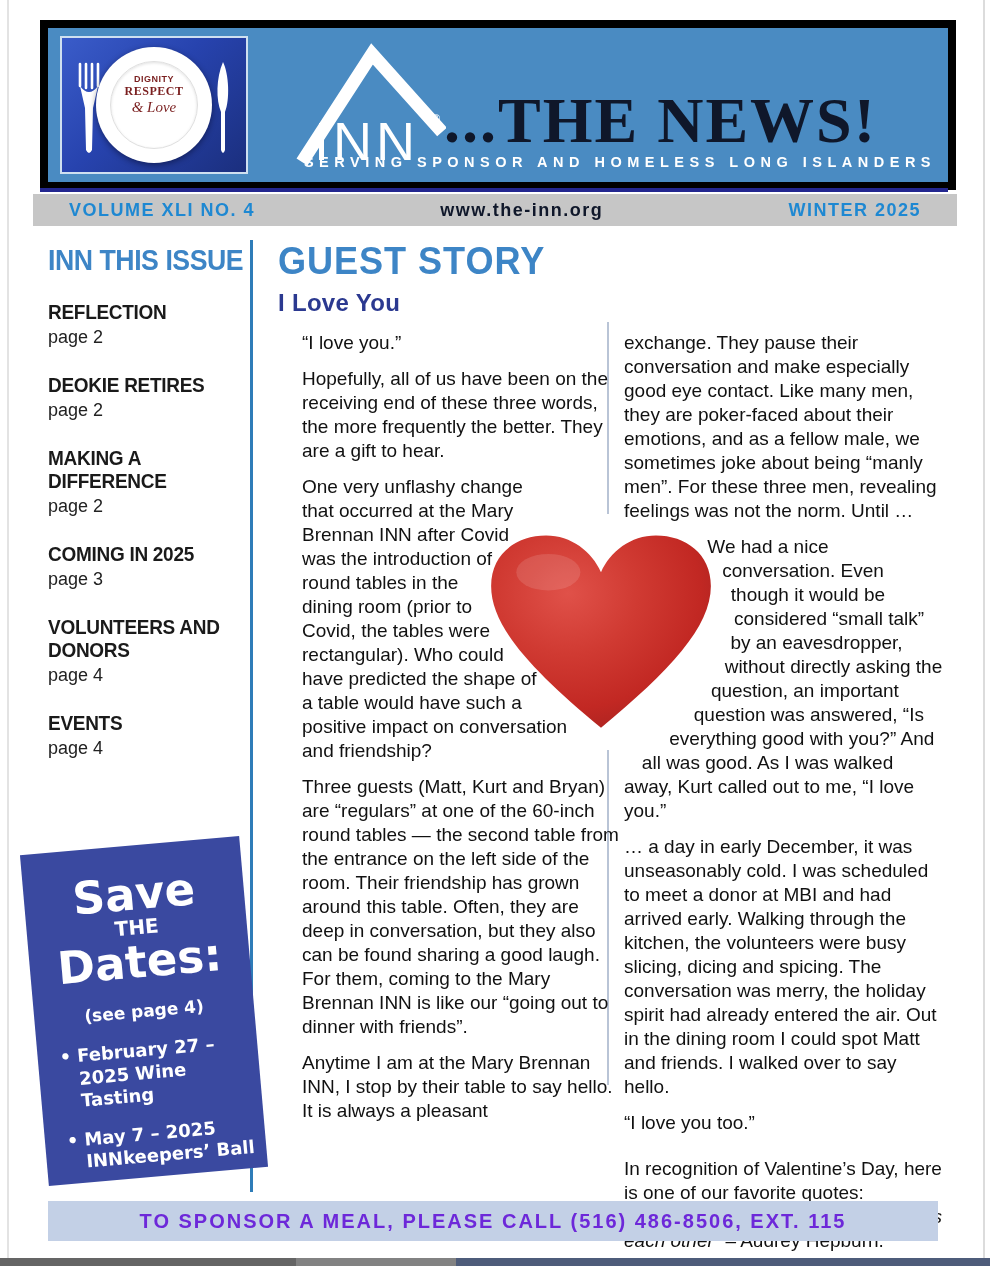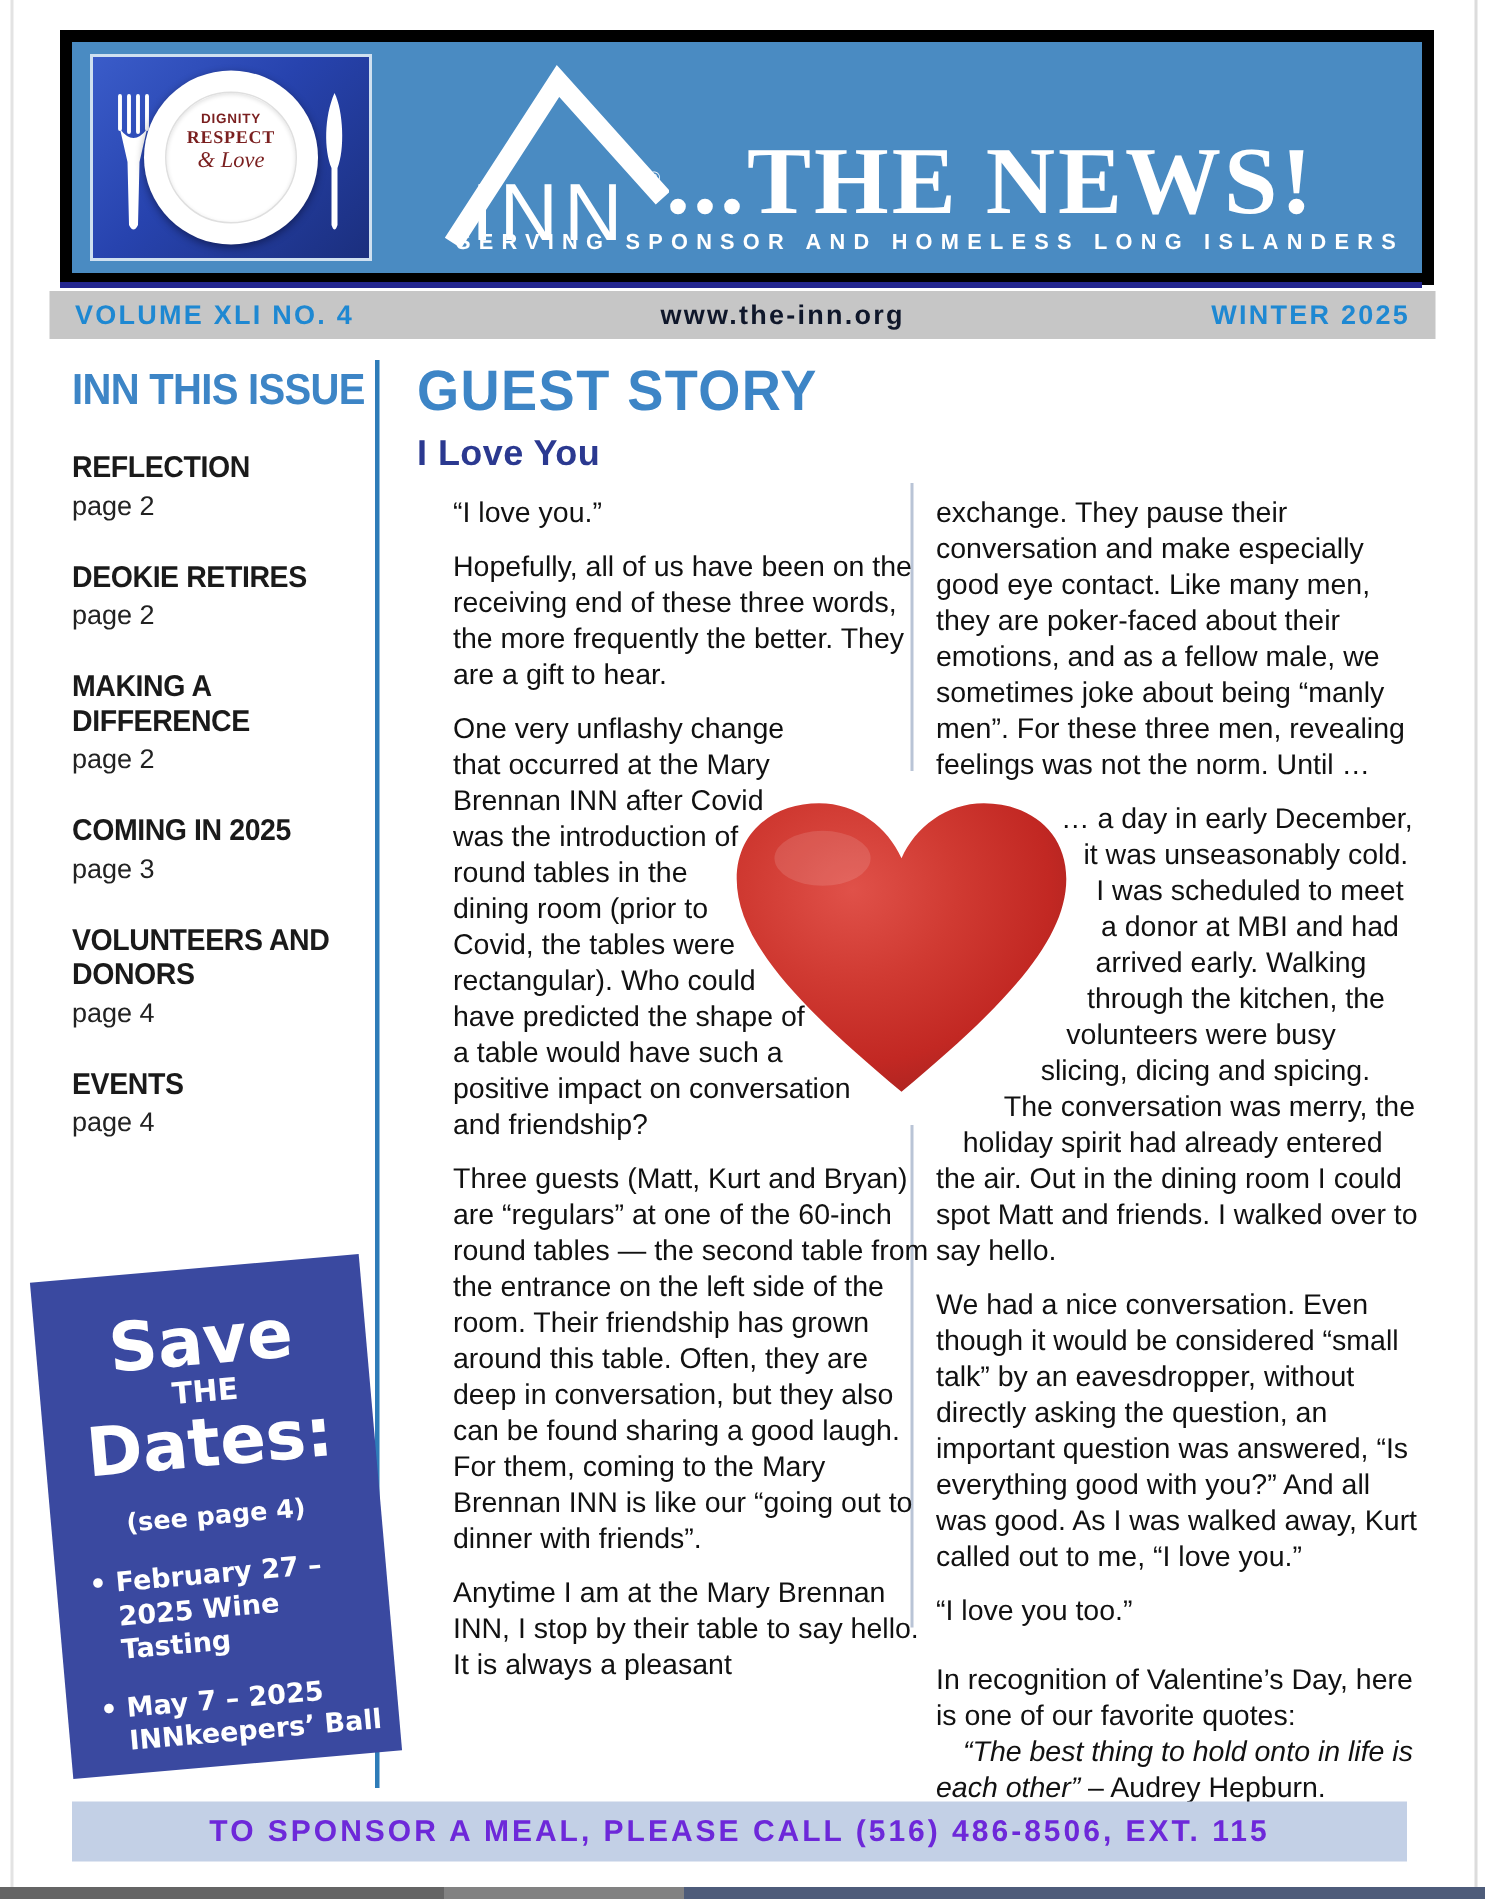--- a/index.html
+++ b/index.html
@@ -28,30 +28,30 @@
   .plate-ring{position:absolute;left:14px;top:14px;right:14px;bottom:14px;border-radius:50%;
               border:1px solid #dfdfdf;box-shadow:inset 0 1px 3px rgba(0,0,0,.12);}
   .plate-text{position:absolute;left:0;right:0;top:28px;text-align:center;color:#7a1f1f;line-height:1.1;}
   .plate-l1{font-size:9px;font-weight:bold;letter-spacing:.5px;}
   .plate-l2{font-size:12px;font-weight:bold;font-family:"Liberation Serif",serif;letter-spacing:.5px;}
   .plate-l3{font-size:15px;font-style:italic;font-family:"Liberation Serif",serif;margin-top:1px;}
   .fork{position:absolute;left:13px;top:24px;}
   .knife{position:absolute;right:13px;top:22px;}
 
   .roof-logo{position:absolute;left:246px;top:10px;}
-  .mast-title{position:absolute;left:396px;top:56px;color:#ffffff;
+  .mast-title{position:absolute;left:396px;top:56px;color:#0f172a;
               font-family:"Liberation Serif",serif;font-weight:bold;font-size:64px;
               letter-spacing:2px;white-space:nowrap;}
   .mast-tagline{position:absolute;left:248px;top:126px;width:648px;text-align:center;
                 color:#ffffff;font-size:14.5px;font-weight:bold;letter-spacing:5.5px;white-space:nowrap;}
 
   
   .issue-bar{position:absolute;left:33px;top:194px;width:924px;height:32px;background:#c6c6c6;
              display:flex;align-items:center;justify-content:space-between;box-sizing:border-box;
-             padding:0 17px;color:#1e88d2;font-weight:bold;font-size:18px;letter-spacing:1.5px;}
+             padding:0 36px;color:#1e88d2;font-weight:bold;font-size:18px;letter-spacing:1.5px;}
   .issue-bar a{color:#0f172a;text-decoration:none;}
 
   
   .sidebar{position:absolute;left:48px;top:244px;width:192px;}
   .sidebar-title{color:#3d85c6;font-size:29px;font-weight:bold;letter-spacing:-0.5px;
                  transform:scaleX(.92);transform-origin:left center;margin-bottom:24px;white-space:nowrap;}
   .toc-item{margin-bottom:26px;}
   .toc-label{font-size:20px;font-weight:bold;color:#1a1a1a;line-height:1.15;letter-spacing:-0.3px;
              transform:scaleX(.95);transform-origin:left center;}
   .toc-page{font-size:18px;color:#222;margin-top:3px;}
@@ -184,22 +184,22 @@
         <p>“I love you.”</p>
         <p>Hopefully, all of us have been on the receiving end of these three words, the more frequently the better. They are a gift to hear.</p>
         <div class="heart-spacer-left"></div>
         <p>One very unflashy change that occurred at the Mary Brennan INN after Covid was the introduction of round tables in the dining room (prior to Covid, the tables were rectangular). Who could have predicted the shape of a table would have such a positive impact on conversation and friendship?</p>
         <p>Three guests (Matt, Kurt and Bryan) are “regulars” at one of the 60-inch round tables — the second table from the entrance on the left side of the room. Their friendship has grown around this table. Often, they are deep in conversation, but they also can be found sharing a good laugh. For them, coming to the Mary Brennan INN is like our “going out to dinner with friends”.</p>
         <p>Anytime I am at the Mary Brennan INN, I stop by their table to say hello. It is always a pleasant</p>
       </div>
       <div class="col">
         <p>exchange. They pause their conversation and make especially good eye contact. Like many men, they are poker-faced about their emotions, and as a fellow male, we sometimes joke about being “manly men”. For these three men, revealing feelings was not the norm. Until …</p>
         <div class="heart-spacer-right"></div>
+        <p>We had a nice conversation. Even though it would be considered “small talk” by an eavesdropper, without directly asking the question, an important question was answered, “Is everything good with you?” And all was good. As I was walked away, Kurt called out to me, “I love you.”</p>
         <p>… a day in early December, it was unseasonably cold. I was scheduled to meet a donor at MBI and had arrived early. Walking through the kitchen, the volunteers were busy slicing, dicing and spicing. The conversation was merry, the holiday spirit had already entered the air. Out in the dining room I could spot Matt and friends. I walked over to say hello.</p>
-        <p>We had a nice conversation. Even though it would be considered “small talk” by an eavesdropper, without directly asking the question, an important question was answered, “Is everything good with you?” And all was good. As I was walked away, Kurt called out to me, “I love you.”</p>
         <p>“I love you too.”</p>
         <p class="quote-para">
           <span class="quote-intro">In recognition of Valentine’s Day, here is one of our favorite quotes:</span><span class="quote-italic">“The best thing to hold onto in life is each other”</span><span> – Audrey Hepburn.</span>
         </p>
       </div>
     </div>
   </div>
 
   <svg class="heart" width="230" height="206" viewBox="0 0 100 90">
     <defs>

